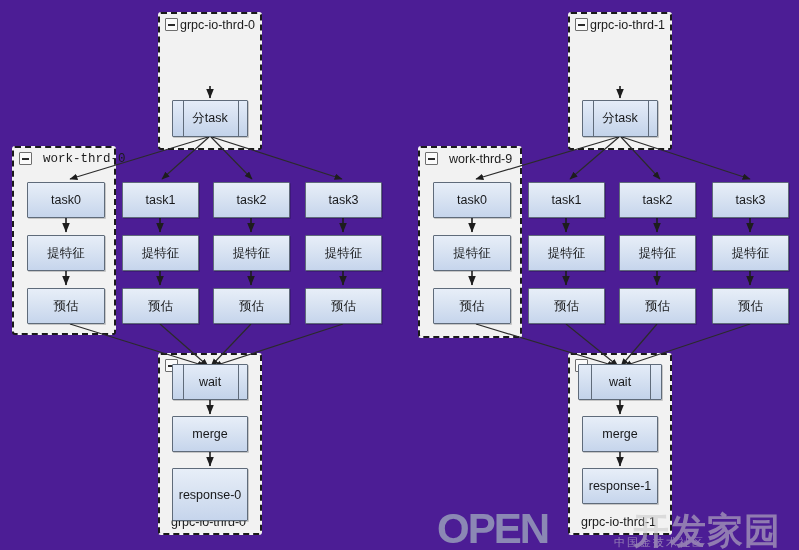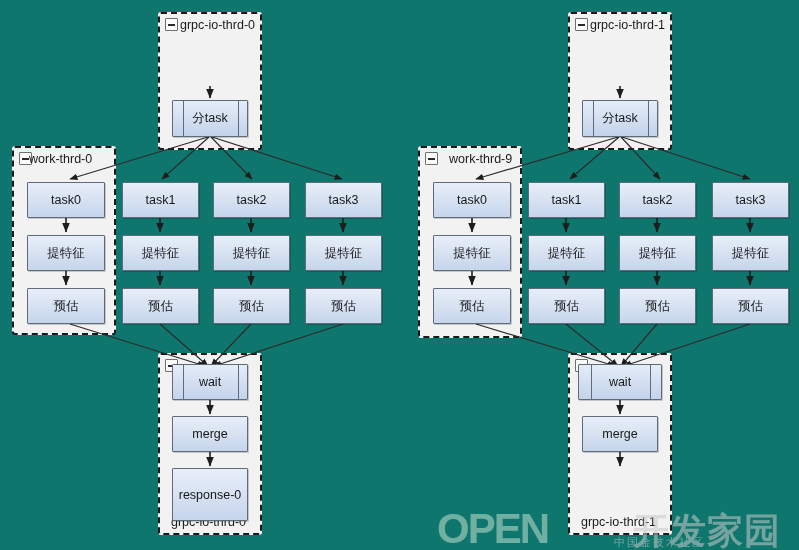--- a/index.html
+++ b/index.html
@@ -1,21 +1,21 @@
 <!DOCTYPE html>
 <html><head>
 <meta charset="utf-8">
 <style>
   html,body{margin:0;padding:0;background:#ffffff;}
   body{
     width:799px;height:550px;
     font-family:"Liberation Sans","DejaVu Sans",sans-serif;
     -webkit-font-smoothing:antialiased;
   }
-  #canvas{position:relative;width:799px;height:550px;overflow:hidden;background:#0f766e;}
+  #canvas{position:relative;width:799px;height:550px;overflow:hidden;background:#4c1d95;}
 
   
   .group{
     position:absolute;
     border:2px dashed #1a1a1a;
     background:#f2f2f2;
     box-sizing:border-box;
     border-radius:3px;
   }
   .group-title{
@@ -96,21 +96,21 @@
 
 <div id="canvas">
 
   <div class="group" style="left:158px;top:12px;width:104px;height:138px;">
     <span class="collapse-box" style="left:5px;top:4px;"></span>
     <span class="group-title top" style="left:20px;">grpc-io-thrd-0</span>
   </div>
 
   <div class="group" style="left:12px;top:146px;width:104px;height:189px;">
     <span class="collapse-box" style="left:5px;top:4px;"></span>
-    <span class="group-title top" style="left:15px;">work-thrd-0</span>
+    <span class="group-title top" style="left:29px;font-family:Liberation Mono, monospace;">work-thrd-0</span>
   </div>
 
   <div class="group" style="left:158px;top:353px;width:104px;height:182px;">
     <span class="collapse-box" style="left:5px;top:4px;"></span>
     <span class="group-title bot" style="left:11px;">grpc-io-thrd-0</span>
   </div>
 
   <div class="group" style="left:568px;top:12px;width:104px;height:138px;">
     <span class="collapse-box" style="left:5px;top:4px;"></span>
     <span class="group-title top" style="left:20px;">grpc-io-thrd-1</span>
@@ -238,20 +238,21 @@
   <div class="node" style="left:712px;top:182px;width:77px;height:36px;">task3</div>
   <div class="node cjk" style="left:712px;top:235px;width:77px;height:36px;">提特征</div>
   <div class="node cjk" style="left:712px;top:288px;width:77px;height:36px;">预估</div>
 
   <div class="node fork" style="left:578px;top:364px;width:84px;height:36px;">
     <span class="bar" style="left:12px;"></span>
     <span class="bar" style="left:71px;"></span>
     <span>wait</span>
   </div>
   <div class="node" style="left:582px;top:416px;width:76px;height:36px;">merge</div>
+  <div class="node" style="left:582px;top:468px;width:76px;height:36px;">response-1</div>
 
   <div class="watermark">
     <span class="wm-open">OPEN</span>
     <span class="wm-cn">开发家园</span>
     <span class="wm-sub">中国金技术社区</span>
   </div>
 
 </div>
 
 </body></html>

